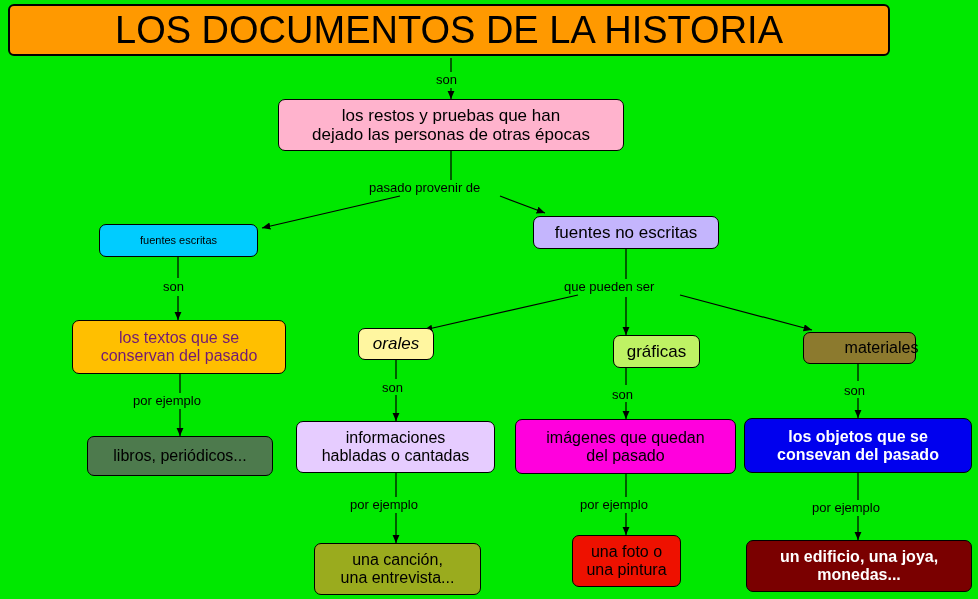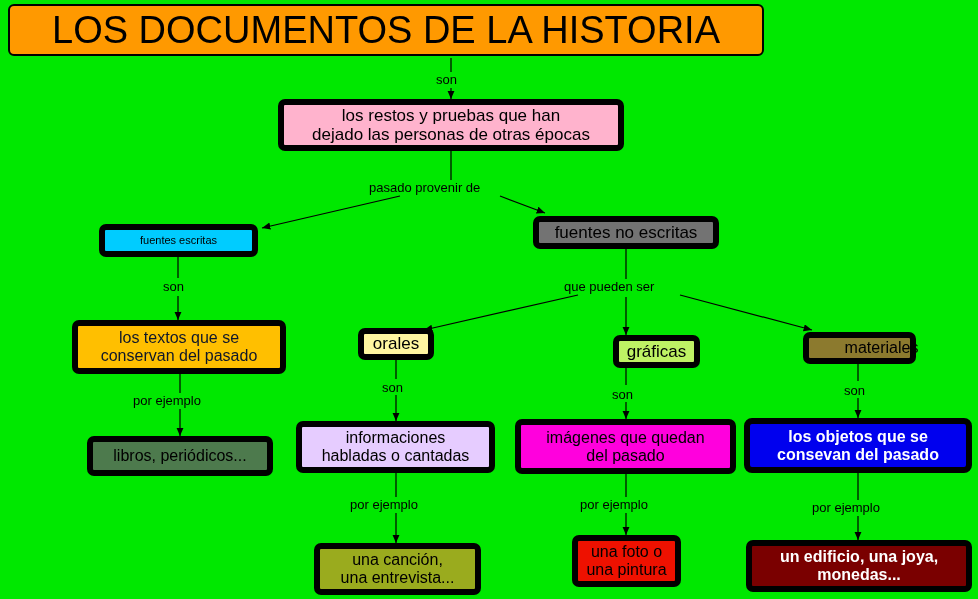--- a/index.html
+++ b/index.html
@@ -23,60 +23,60 @@
   svg.lines {
     position: absolute;
     left: 0; top: 0;
     width: 978px;
     height: 599px;
     pointer-events: none;
   }
   .node {
     position: absolute;
     box-sizing: border-box;
-    border: 6px solid #000000;
+    border: 1px solid #000000;
     border-radius: 7px;
     text-align: center;
     display: flex;
     align-items: center;
     justify-content: center;
     line-height: 1.12;
     white-space: pre-line;
   }
   .title-node {
     left: 8px;
     top: 4px;
-    width: 756px;
+    width: 882px;
     height: 52px;
     background: #ff9900;
     border: 2px solid #000;
     border-radius: 6px;
     font-size: 38px;
     color: #000;
     letter-spacing: 0px;
   }
   .n-restos {
     left: 278px; top: 99px; width: 346px; height: 52px;
     background: #ffb3cd; font-size: 17px; color: #000;
   }
   .n-escritas {
     left: 99px; top: 224px; width: 159px; height: 33px;
     background: #00ccff; font-size: 11px; color: #000;
   }
   .n-noescritas {
     left: 533px; top: 216px; width: 186px; height: 33px;
-    background: #737373; font-size: 17px; color: #000;
+    background: #c4b5fd; font-size: 17px; color: #000;
   }
   .n-textos {
     left: 72px; top: 320px; width: 214px; height: 54px;
-    background: #ffbf00; font-size: 16px; color: #0f172a;
+    background: #ffbf00; font-size: 16px; color: #701a75;
   }
   .n-orales {
     left: 358px; top: 328px; width: 76px; height: 32px;
-    background: #fff6a0; font-size: 17px; color: #000;
+    background: #fff6a0; font-size: 17px; color: #000; font-style: italic;
   }
   .n-graficas {
     left: 613px; top: 335px; width: 87px; height: 33px;
     background: #bef264; font-size: 17px; color: #000; text-align: center;
   }
   .n-materiales {
     left: 803px; top: 332px; width: 113px; height: 32px;
     background: #8c7a2e; font-size: 16px; color: #000; padding-left: 44px;
   }
   .n-libros {

